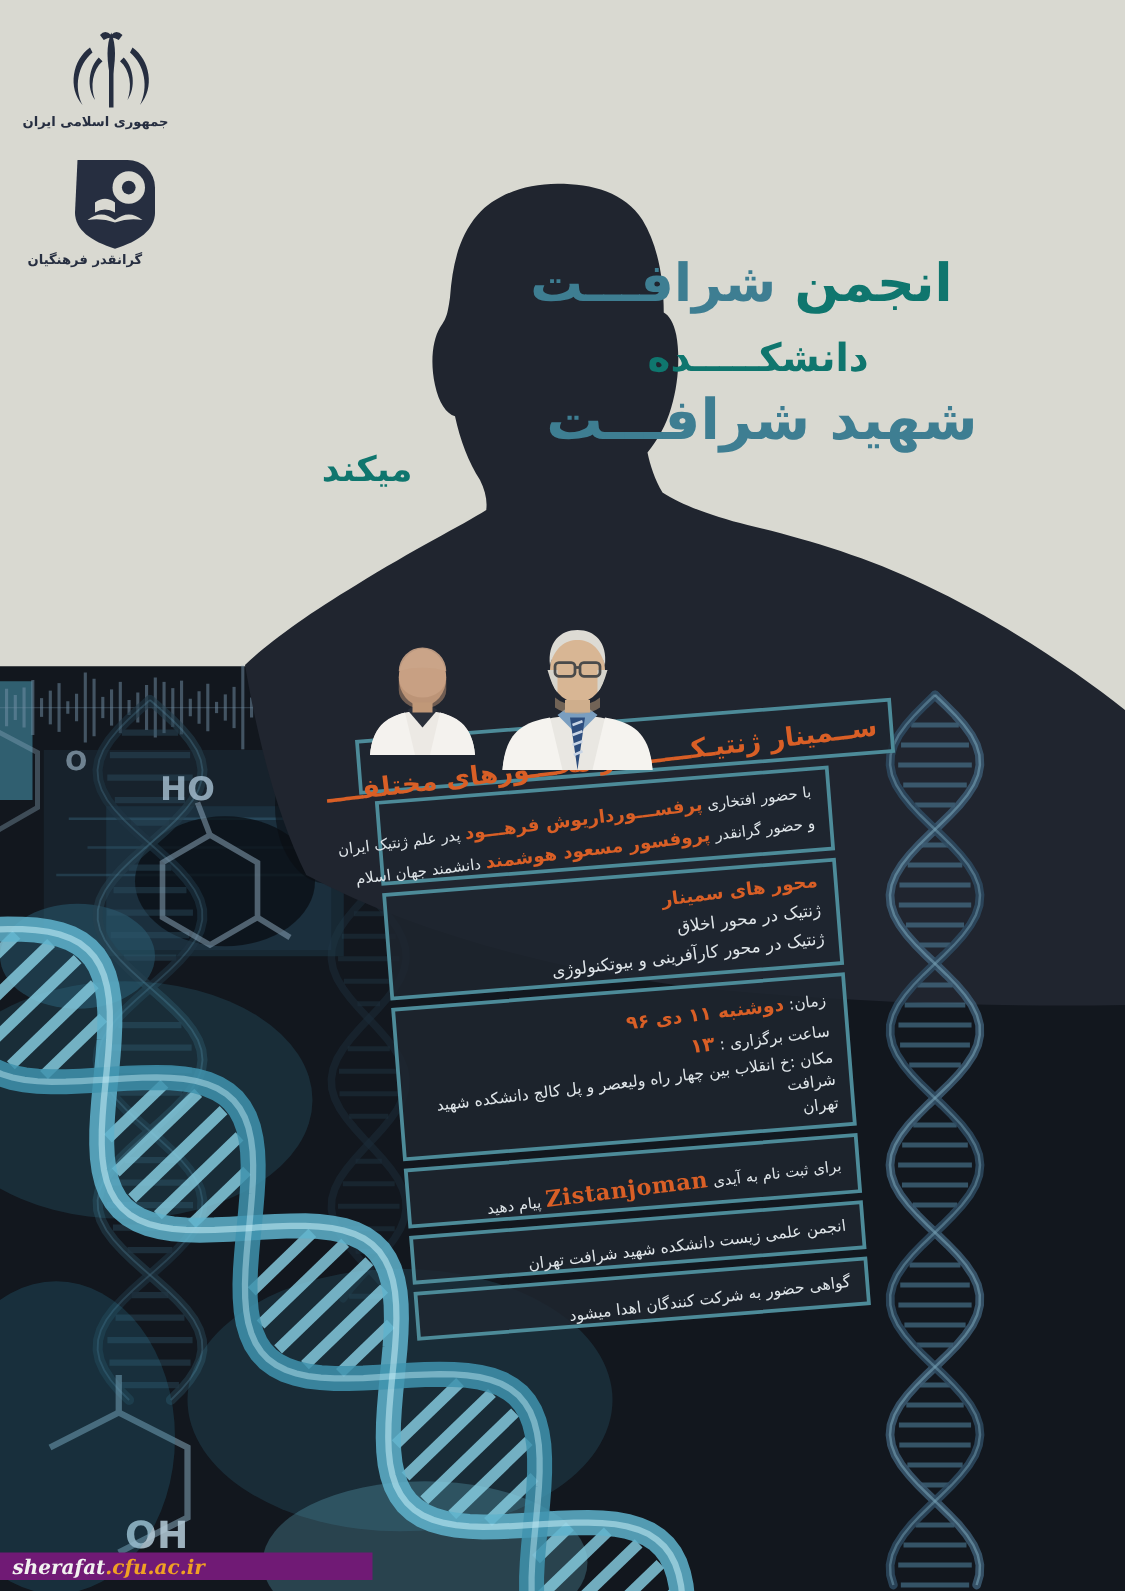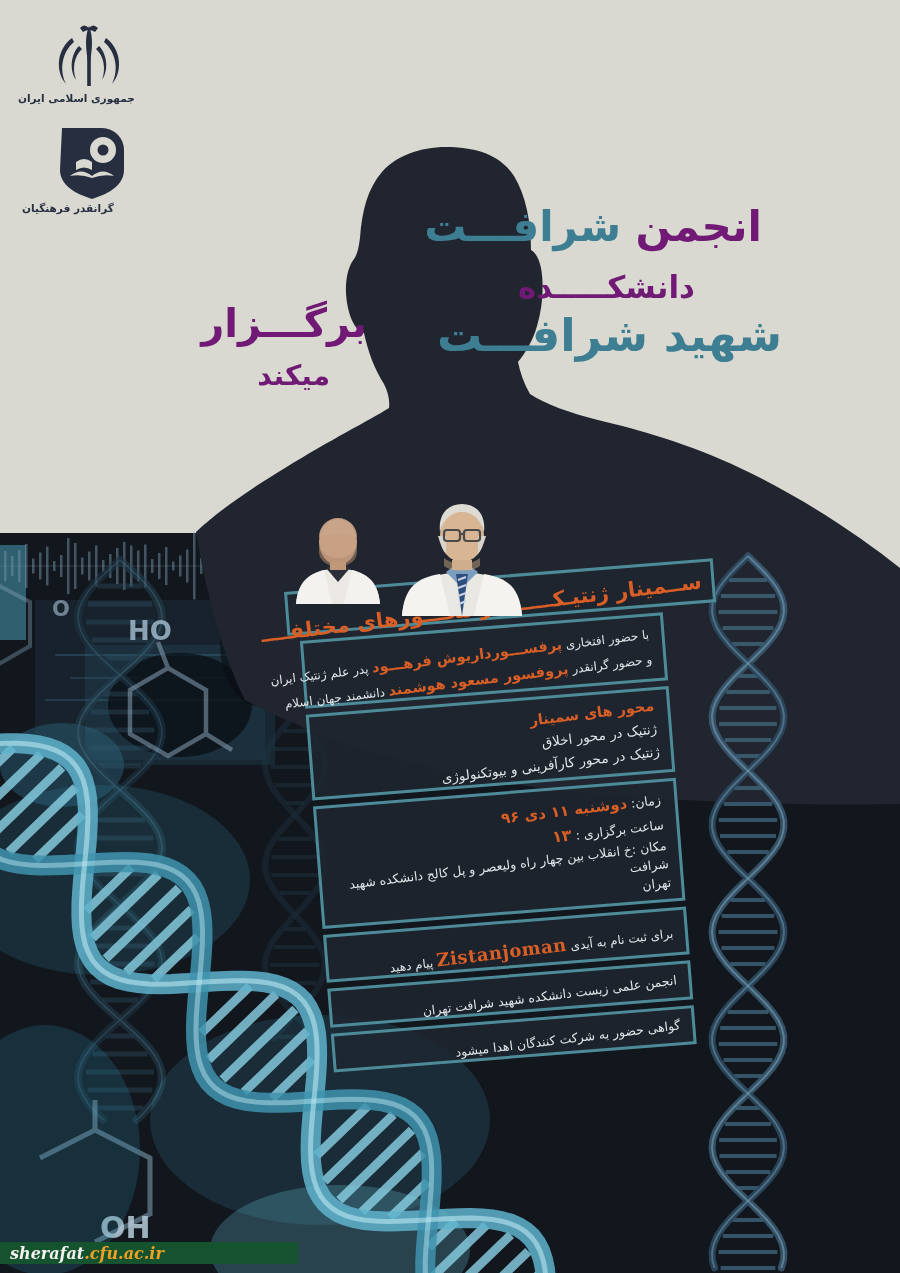--- a/index.html
+++ b/index.html
@@ -9,21 +9,21 @@
     margin:0 auto;
   }
   #bg-art{position:absolute;left:0;top:0;z-index:0;}
   .abs{position:absolute;}
 
   
   .logo-caption{color:#262e40;font-size:10.5px;font-weight:bold;text-align:left;}
 
   
   .headline{z-index:2;direction:rtl;text-align:right;font-weight:bold;line-height:1;white-space:nowrap;}
-  .blk{color:#701a75;}
+  .blk{color:#0f766e;}
   .teal{color:#3e7e92;}
 
   
   #panel{
     left:284px;top:592px;width:430px;z-index:3;
     transform:rotate(-4.5deg);transform-origin:top left;
     direction:rtl;
   }
   .pbox{
     border:3px solid #4d8b99;background:rgba(30,38,47,0.82);
@@ -42,21 +42,21 @@
   .time-val{font-size:15px;}
   .hour-val{font-size:16px;}
   .latin-id{font-family:"DejaVu Serif",serif;font-size:18px;letter-spacing:0.5px;}
   .small-line{font-size:12.5px;}
 
   
   .photo{z-index:4;}
 
   
   #watermark{
-    left:0;top:1242px;width:298px;height:22px;background:#14532d;z-index:5;
+    left:0;top:1242px;width:298px;height:22px;background:#701a75;z-index:5;
     display:flex;align-items:center;padding-left:10px;box-sizing:border-box;
     font-family:"DejaVu Serif",serif;font-style:italic;font-weight:bold;font-size:16px;
     white-space:nowrap;
     text-align:right;
   }
   #watermark .w{color:#f2f2f0;}
   #watermark .o{color:#f0a024;}
 </style>
 </head>
 <body>
@@ -372,21 +372,20 @@
   </svg>
   <div class="abs logo-caption" style="left:22px;top:202px;width:140px;z-index:2">گرانقدر فرهنگیان</div>
 
   <div class="abs headline" style="right:138px;top:206px;font-size:42px;">
     <span class="blk">انجمن</span>
     <span class="teal">شرافـــت</span>
   </div>
   <div class="abs headline blk" style="right:205px;top:272px;font-size:31px;">دانشکـــــده</div>
   <div class="abs headline teal" style="right:118px;top:313px;font-size:45px;">شهید شرافـــت</div>
 
-  <div class="abs headline blk" style="right:533px;top:303px;font-size:40px;">برگـــزار</div>
   <div class="abs headline blk" style="right:570px;top:362px;font-size:28px;">میکند</div>
 
   <svg class="abs photo" style="left:286px;top:504px;" width="104" height="100" viewBox="0 0 104 100">
     <path d="M10 100 C12 76 26 66 52 64 C78 66 92 76 94 100 Z" fill="#ece9e4"></path>
     <path d="M40 64 L52 78 L64 64 L58 60 L46 60 Z" fill="#2a2f3a"></path>
     <path d="M10 100 C12 78 22 70 38 66 L46 100 Z" fill="#f4f2ee"></path>
     <path d="M94 100 C92 78 82 70 66 66 L58 100 Z" fill="#f4f2ee"></path>
     <ellipse cx="52" cy="38" rx="19" ry="23" fill="#c8a083"></ellipse>
     <path d="M33 38 a19 16 0 0 0 38 0 l0 10 a19 15 0 0 1 -38 0 Z" fill="#b28a6d" opacity="0.55"></path>
     <path d="M33 33 a19 19 0 0 1 38 0 a30 12 0 0 0 -38 0 Z" fill="#caa488" opacity="0.9"></path>

